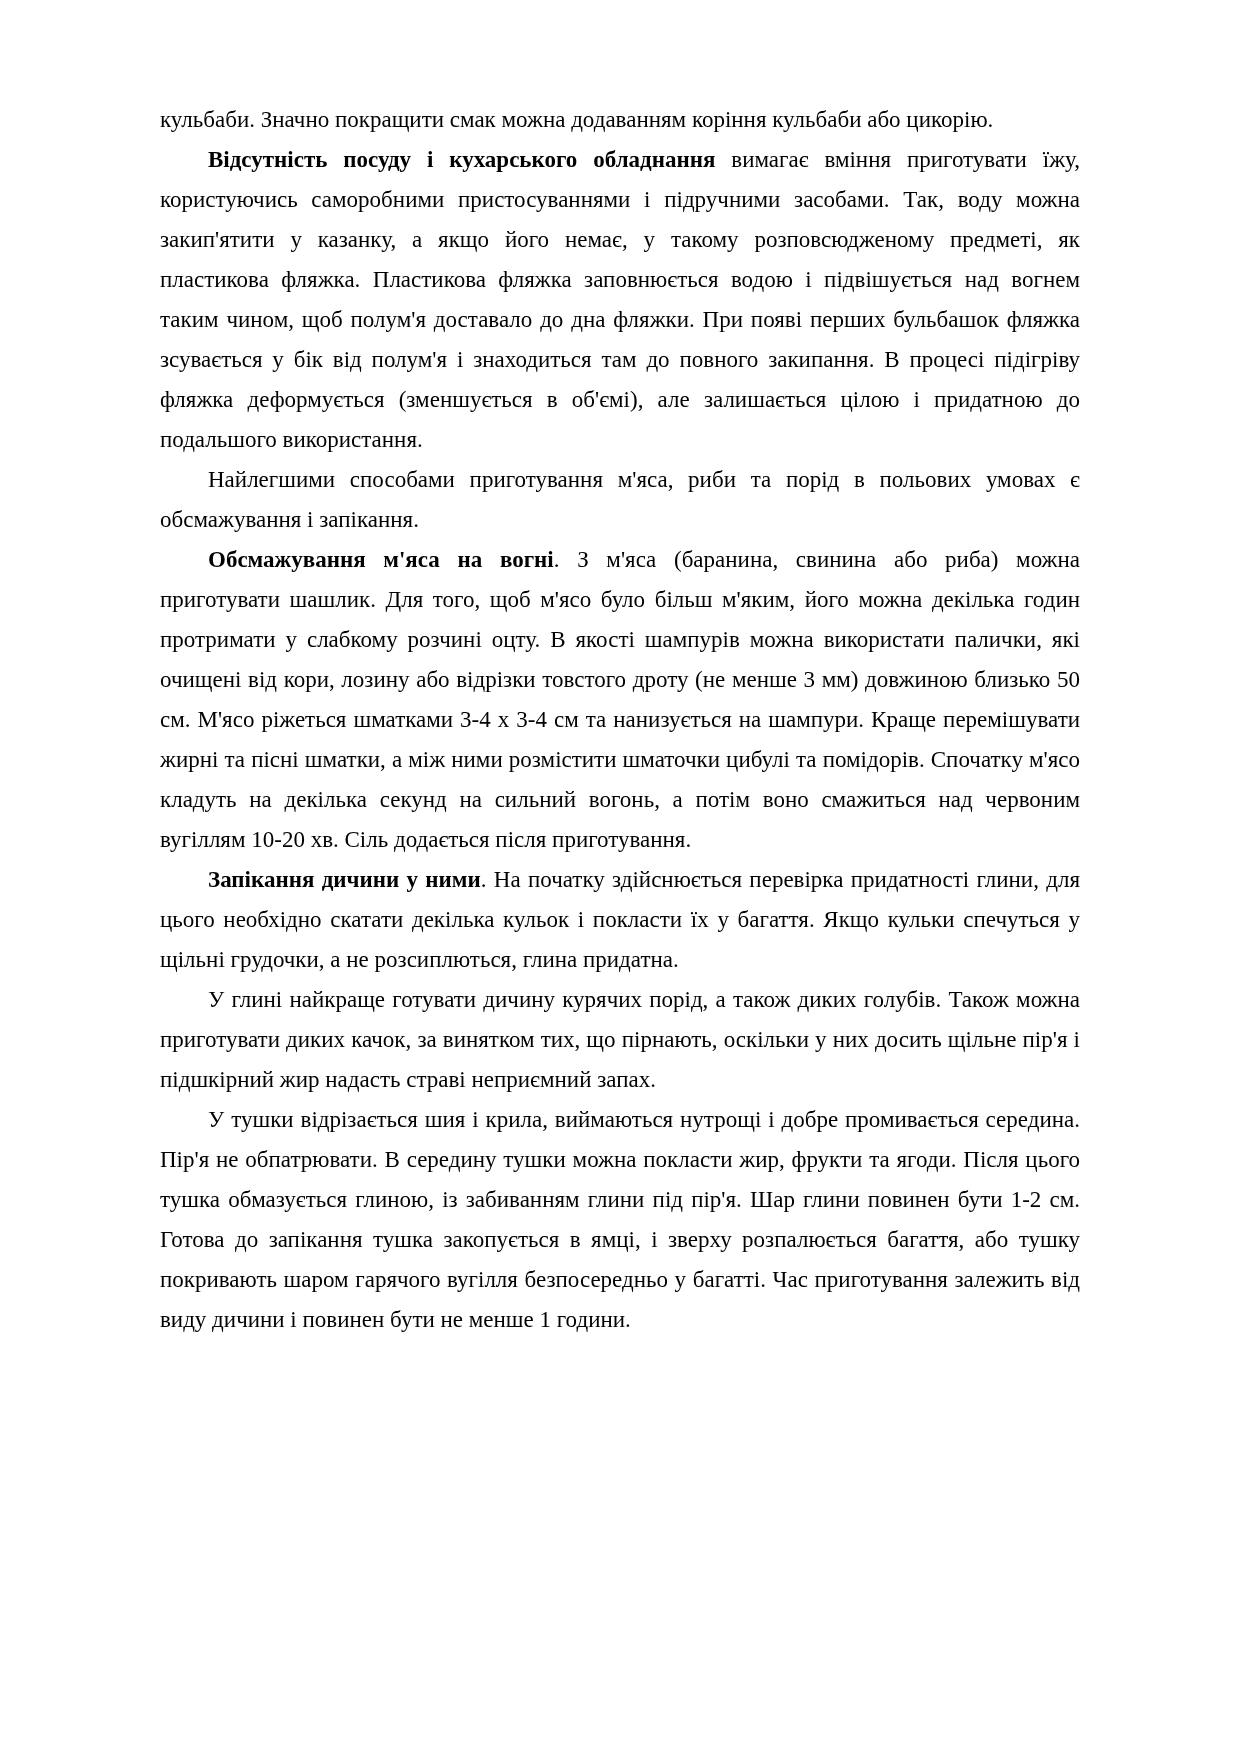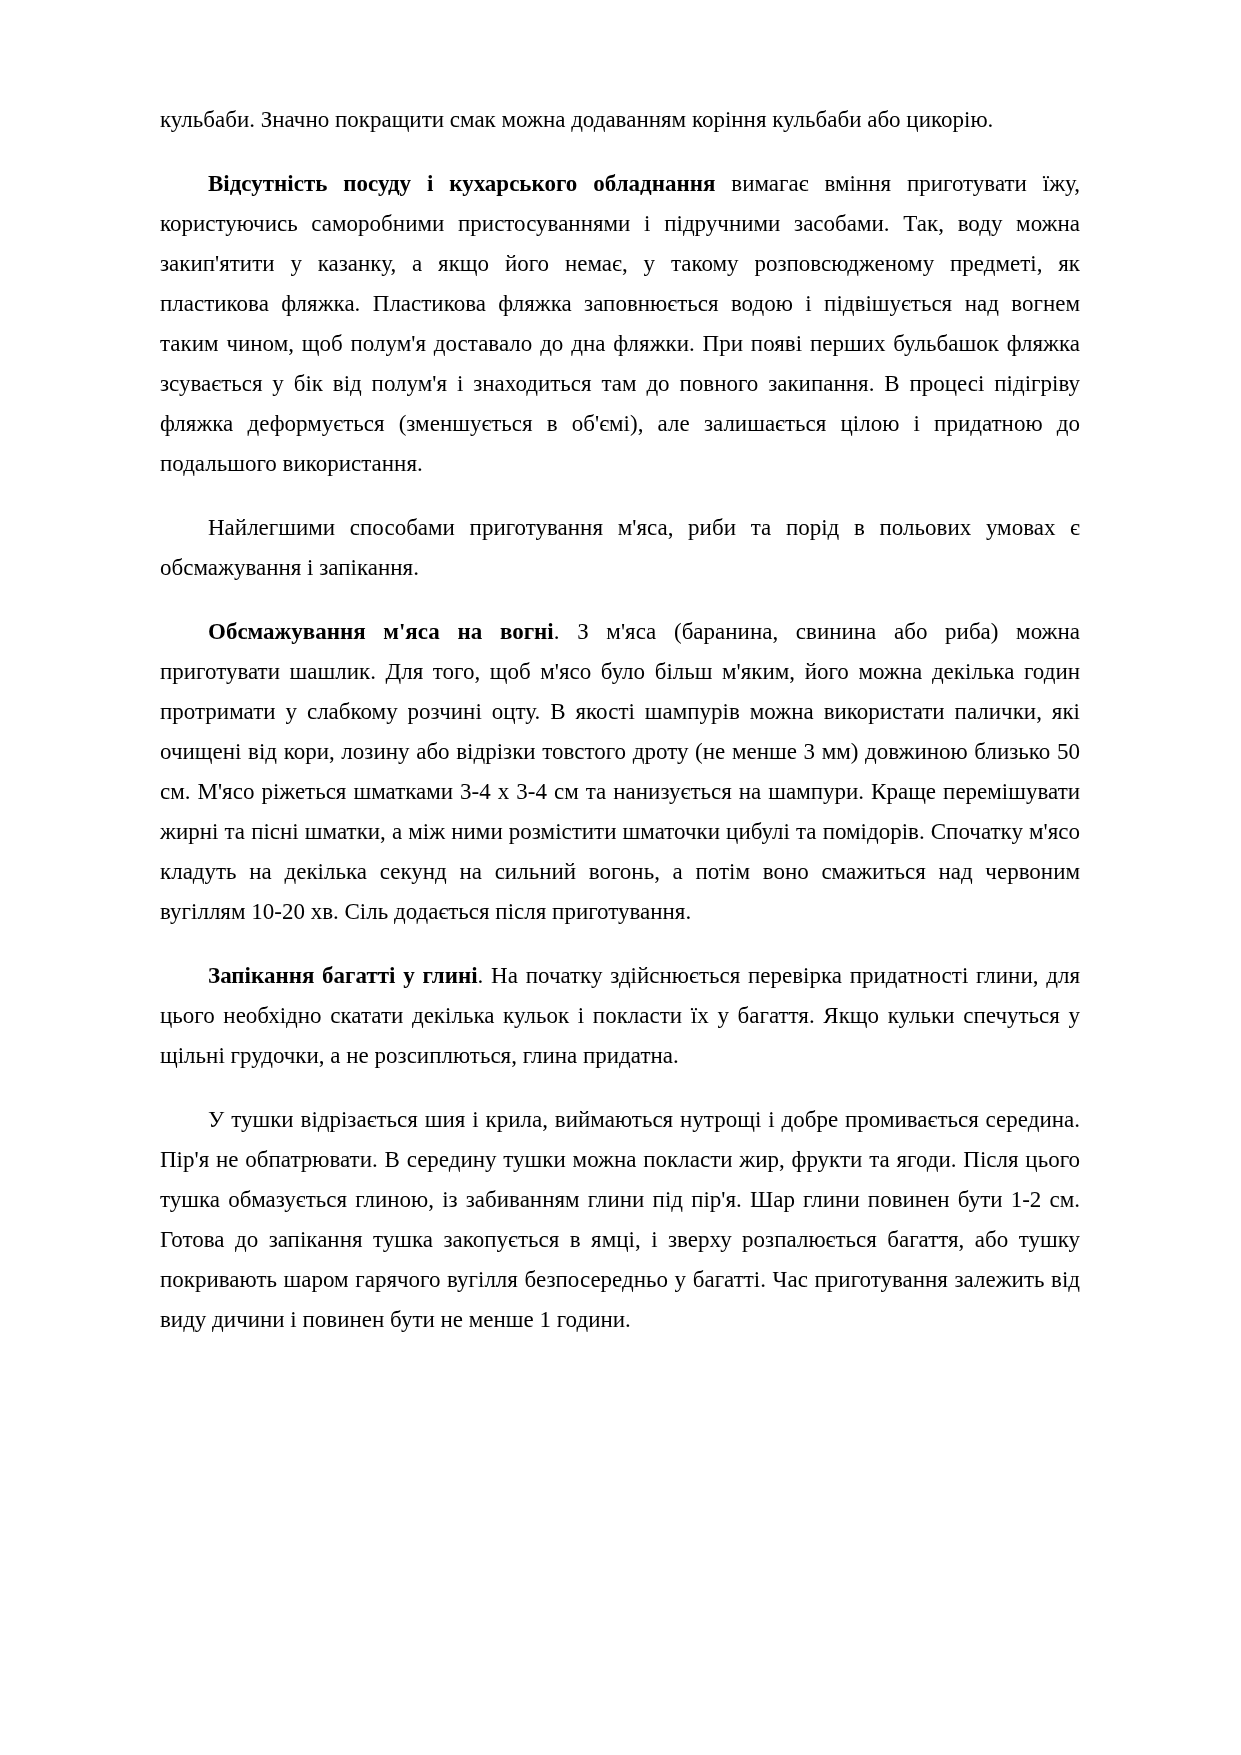--- a/index.html
+++ b/index.html
@@ -23,31 +23,31 @@
     line-height: 40px;
     color: #000000;
     text-align: justify;
   }
   .doc-body p.para {
     margin: 0;
     padding: 0;
   }
   .doc-body p.para.indent {
     text-indent: 48px;
-    margin-top: 24px;
   }
   .doc-body b {
     font-weight: bold;
   }
 </style>
 </head>
 <body>
 
 <div class="page">
   <div class="doc-body">
       <p class="para"><span>кульбаби. Значно покращити смак можна додаванням коріння кульбаби або цикорію.</span></p>
       <p class="para indent"><b>Відсутність посуду і кухарського обладнання</b><span> вимагає вміння приготувати їжу, користуючись саморобними пристосуваннями і підручними засобами. Так, воду можна закип'ятити у казанку, а якщо його немає, у такому розповсюдженому предметі, як пластикова фляжка. Пластикова фляжка заповнюється водою і підвішується над вогнем таким чином, щоб полум'я доставало до дна фляжки. При появі перших бульбашок фляжка зсувається у бік від полум'я і знаходиться там до повного закипання. В процесі підігріву фляжка деформується (зменшується в об'ємі), але залишається цілою і придатною до подальшого використання.</span></p>
       <p class="para indent"><span>Найлегшими способами приготування м'яса, риби та порід в польових умовах є обсмажування і запікання.</span></p>
       <p class="para indent"><b>Обсмажування м'яса на вогні</b><span>. З м'яса (баранина, свинина або риба) можна приготувати шашлик. Для того, щоб м'ясо було більш м'яким, його можна декілька годин протримати у слабкому розчині оцту. В якості шампурів можна використати палички, які очищені від кори, лозину або відрізки товстого дроту (не менше 3 мм) довжиною близько 50 см. М'ясо ріжеться шматками 3-4 х 3-4 см та нанизується на шампури. Краще перемішувати жирні та пісні шматки, а між ними розмістити шматочки цибулі та помідорів. Спочатку м'ясо кладуть на декілька секунд на сильний вогонь, а потім воно смажиться над червоним вугіллям 10-20 хв. Сіль додається після приготування.</span></p>
-      <p class="para indent"><b>Запікання багатті у глині</b><span>. На початку здійснюється перевірка придатності глини, для цього необхідно скатати декілька кульок і покласти їх у багаття. Якщо кульки спечуться у щільні грудочки, а не розсиплються, глина придатна.</span></p>
+      <p class="para indent"><b>Запікання дичини у ними</b><span>. На початку здійснюється перевірка придатності глини, для цього необхідно скатати декілька кульок і покласти їх у багаття. Якщо кульки спечуться у щільні грудочки, а не розсиплються, глина придатна.</span></p>
+      <p class="para indent"><span>У глині найкраще готувати дичину курячих порід, а також диких голубів. Також можна приготувати диких качок, за винятком тих, що пірнають, оскільки у них досить щільне пір'я і підшкірний жир надасть страві неприємний запах.</span></p>
       <p class="para indent"><span>У тушки відрізається шия і крила, виймаються нутрощі і добре промивається середина. Пір'я не обпатрювати. В середину тушки можна покласти жир, фрукти та ягоди. Після цього тушка обмазується глиною, із забиванням глини під пір'я. Шар глини повинен бути 1-2 см. Готова до запікання тушка закопується в ямці, і зверху розпалюється багаття, або тушку покривають шаром гарячого вугілля безпосередньо у багатті. Час приготування залежить від виду дичини і повинен бути не менше 1 години.</span></p>
     </div>
 </div>
 
 </body></html>

